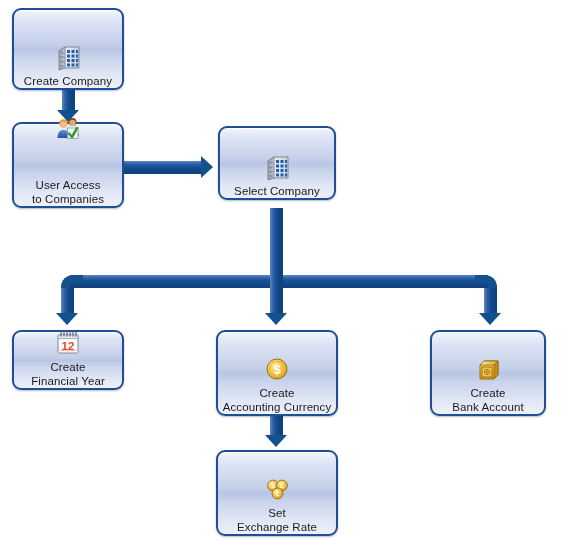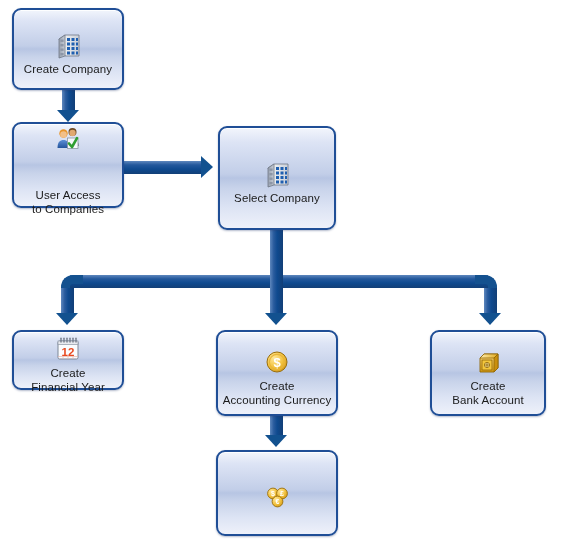--- a/index.html
+++ b/index.html
@@ -31,21 +31,21 @@
         #c2cee8 46%,
         #b7c5e3 50%,
         #c8d3ea 60%,
         #dde4f4 80%,
         #eef1fa 100%);
     box-shadow: 0 1px 2px rgba(40, 60, 110, 0.35),
                 inset 0 1px 0 rgba(255,255,255,0.85);
     display: flex;
     flex-direction: column;
     align-items: center;
-    justify-content: center;
+    justify-content: flex-end;
     padding-top: 9px;
     z-index: 5;
   }
   .node .node-icon {
     width: 28px;
     height: 28px;
     position: relative;
     flex: 0 0 auto;
     margin-bottom: 2px;
   }
@@ -201,21 +201,21 @@
 
           <rect x="13.5" y="14" width="10.5" height="10.5" fill="#f6f8fb" stroke="#8b94a4" stroke-width="0.8"></rect>
           <path d="M15 19.5 L18 23 L23 14.2" fill="none" stroke="#2f9e32" stroke-width="2.6" stroke-linecap="round" stroke-linejoin="round"></path>
         </svg>
       </span>
     </span>
     <span class="node-label">User Access
 to Companies</span>
   </div>
 
-  <div class="node" style="left:218px; top:126px; width:118px; height:104px;">
+  <div class="node" style="left:218px; top:126px; width:118px; height:74px;">
     <span class="node-icon">
       <span class="ico">
         <svg viewBox="0 0 28 28">
           <polygon points="5,7 11,3 25,3 25,24 11,24" fill="url(#bldFace)" stroke="#6f7785" stroke-width="0.8"></polygon>
           <polygon points="5,7 11,3 11,24 5,26" fill="url(#bldSide)" stroke="#6f7785" stroke-width="0.8"></polygon>
           <g fill="#1f5fb0">
             <rect x="13" y="6" width="3" height="3"></rect>
               <rect x="17.5" y="6" width="3" height="3"></rect>
               <rect x="22" y="6" width="2" height="3"></rect>
             <rect x="13" y="10.5" width="3" height="3"></rect>
@@ -329,15 +329,17 @@
           </defs>
           <circle cx="10" cy="10.5" r="5.4" fill="url(#coinS)" stroke="#9a6e0c" stroke-width="0.9"></circle>
           <text x="10" y="13.4" font-family="Liberation Sans, sans-serif" font-size="7" font-weight="bold" fill="#ffffff" text-anchor="middle">$</text>
           <circle cx="19" cy="10.5" r="5.4" fill="url(#coinS)" stroke="#9a6e0c" stroke-width="0.9"></circle>
           <text x="19" y="13.4" font-family="Liberation Sans, sans-serif" font-size="7" font-weight="bold" fill="#ffffff" text-anchor="middle">£</text>
           <circle cx="14.5" cy="18.5" r="5.4" fill="url(#coinS)" stroke="#9a6e0c" stroke-width="0.9"></circle>
           <text x="14.5" y="21.4" font-family="Liberation Sans, sans-serif" font-size="7" font-weight="bold" fill="#ffffff" text-anchor="middle">€</text>
         </svg>
       </span>
     </span>
+    <span class="node-label">Set
+Exchange Rate</span>
   </div>
 
 </div>
 
 </body></html>

